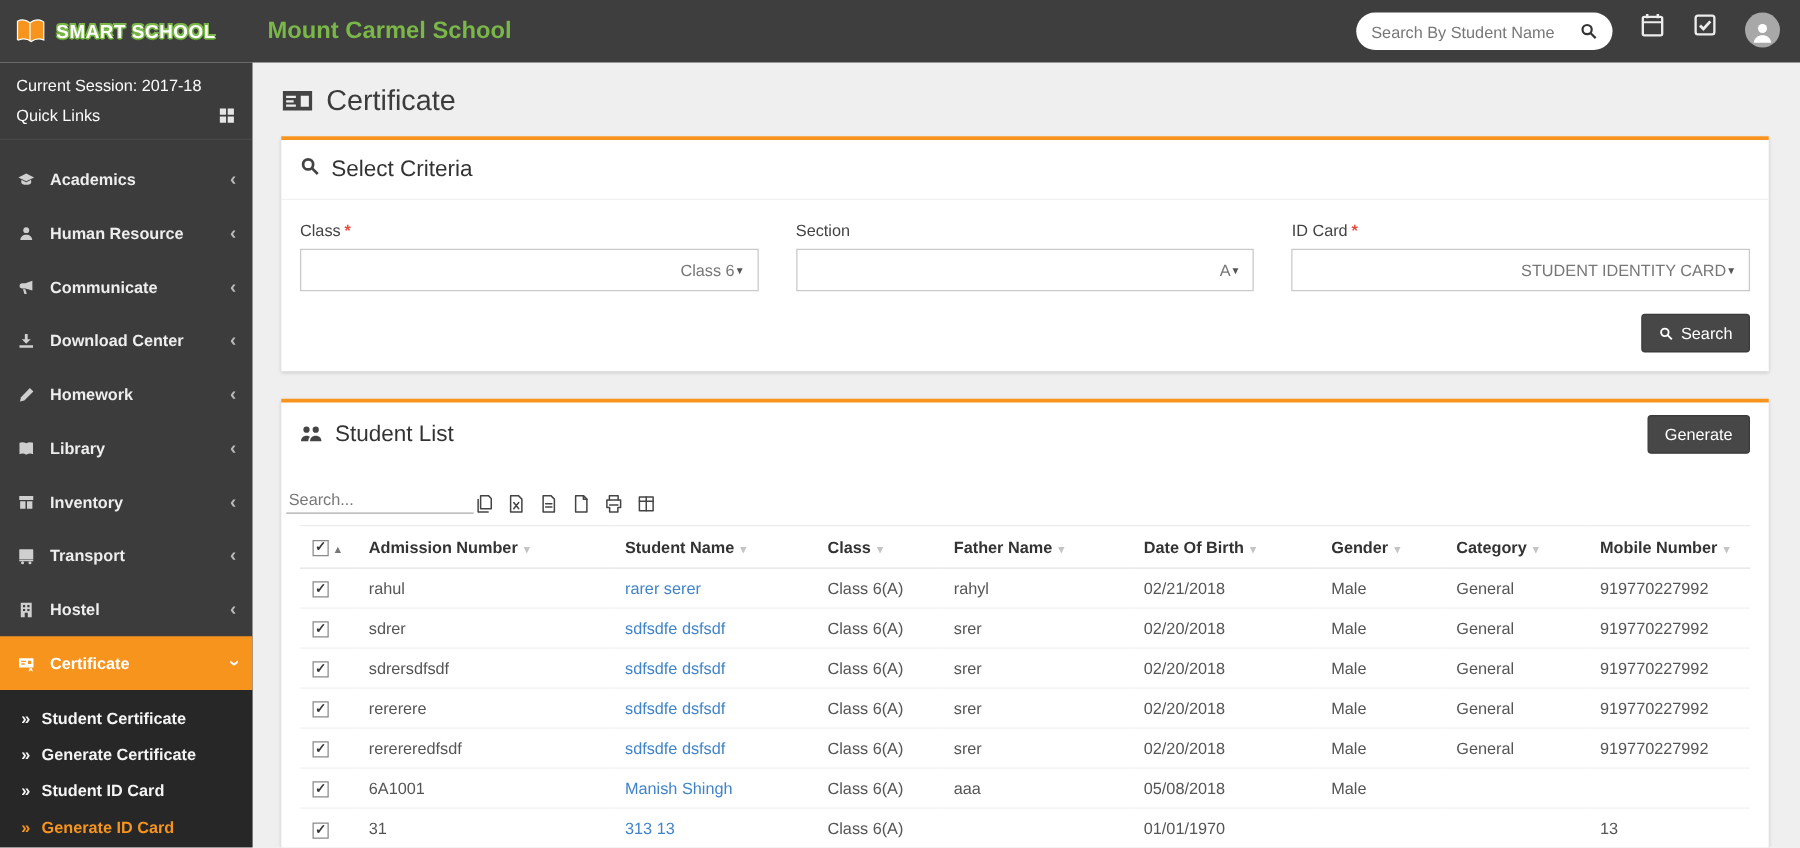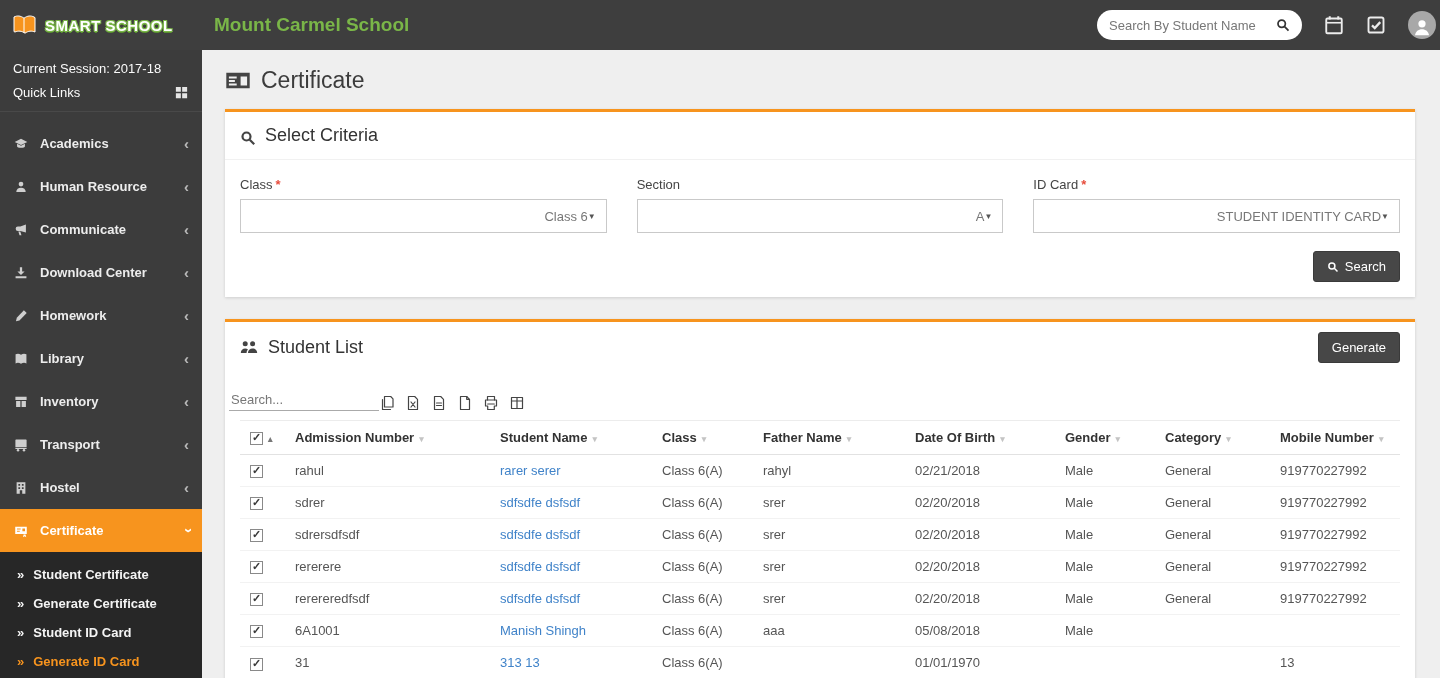--- a/index.html
+++ b/index.html
@@ -6,21 +6,21 @@
   html,body{width:1440px;height:678px;overflow:hidden}
   body{font-family:"Liberation Sans",sans-serif;background:#efefef;position:relative}
 
   
   .topbar{position:absolute;top:0;left:0;right:0;height:50px;background:#3e3e3e;display:flex;align-items:center;z-index:20}
   .logo{width:200px;height:50px;display:flex;align-items:center;gap:7px;padding:0 12px;cursor:pointer}
   .logo-book svg{width:26px;height:24px;display:block}
   .logo-text{font-size:15px;font-weight:bold;color:#fff;letter-spacing:.5px;white-space:nowrap;
     text-shadow:-1px -1px 0 #7ab648,1px -1px 0 #7ab648,-1px 1px 0 #7ab648,1px 1px 0 #7ab648,0 2px 0 #5a9130}
   .school-name{margin-left:14px;font-size:19px;font-weight:bold;color:#7ab648}
-  .topbar-right{margin-left:auto;display:flex;align-items:center;gap:22px;padding-right:4px}
+  .topbar-right{margin-left:auto;display:flex;gap:22px;padding-right:16px}
   .search-pill{width:205px;height:30px;background:#fff;border-radius:16px;display:flex;align-items:center;padding:0 12px;gap:6px}
   .pill-input{flex:1;border:none;outline:none;font-size:13px;color:#555;background:transparent;min-width:0}
   .pill-input::placeholder{color:#777}
   .pill-ico{color:#333;display:flex;cursor:pointer}
   .pill-ico svg{width:14px;height:14px}
   .top-ico{color:#ececec;display:flex;cursor:pointer}
   .top-ico svg{width:20px;height:20px}
   .avatar{width:28px;height:28px;border-radius:50%;background:#a8a8a8;display:flex;align-items:center;justify-content:center;cursor:pointer;overflow:hidden}
   .avatar svg{width:20px;height:20px;margin-top:4px}
 
@@ -45,21 +45,21 @@
   .submenu-item.active{color:#f7941e}
 
   
   .main{position:absolute;top:50px;left:200px;right:0;bottom:0;overflow:hidden;background:#efefef}
   .page-head{display:flex;align-items:center;gap:10px;padding:17px 25px 13px}
   .ph-ico{color:#444;display:flex}
   .ph-ico svg{width:26px;height:21px;fill:currentColor}
   .page-title{font-size:23px;font-weight:normal;color:#3c3c3c}
 
   .card{background:#fff;border-top:3px solid #f7941e;box-shadow:0 1px 3px rgba(0,0,0,.14);margin:2px 25px 22px}
-  .card-head{display:flex;align-items:flex-end;gap:9px;padding:13px 15px;border-bottom:1px solid #f1f1f1}
+  .card-head{display:flex;align-items:flex-start;gap:9px;padding:13px 15px;border-bottom:1px solid #f1f1f1}
   .ch-ico{color:#444;display:flex}
   .ch-ico svg{width:16px;height:16px;fill:currentColor}
   .card-title{font-size:18px;color:#333}
 
   .criteria-grid{display:grid;grid-template-columns:repeat(3,1fr);gap:30px;padding:17px 15px 4px}
   .flabel{font-size:13px;color:#444;margin-bottom:7px}
   .req{color:#e74c3c;margin-left:3px;font-weight:bold}
   .select{height:34px;border:1px solid #c9c9c9;background:#fff;display:flex;align-items:center;justify-content:flex-end;padding:0 10px;font-size:13px;color:#777;cursor:pointer}
   .sel-caret{font-size:8px;color:#555}
   .criteria-foot{text-align:right;padding:14px 15px 15px}

